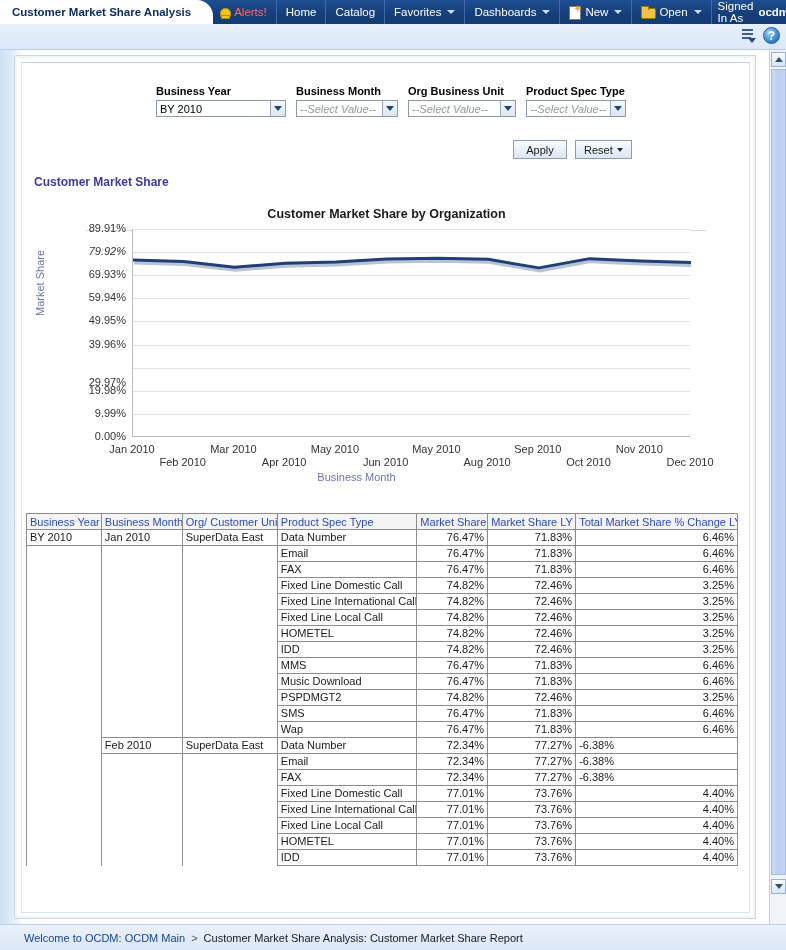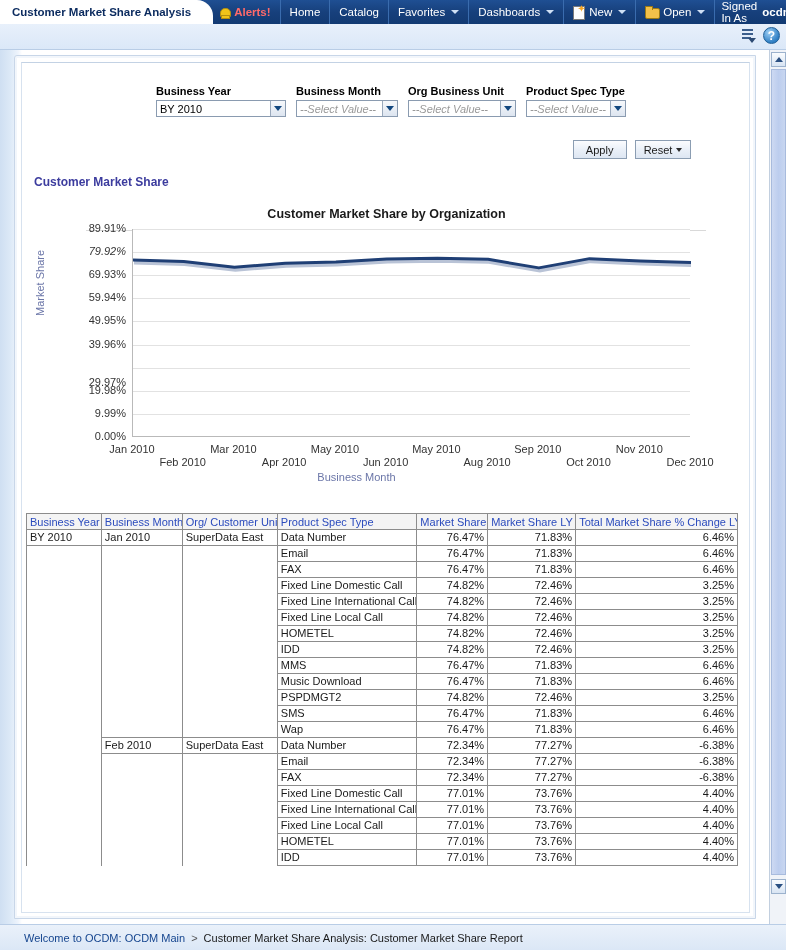--- a/index.html
+++ b/index.html
@@ -35,21 +35,21 @@
   .hdr-items { display: flex; align-items: stretch; flex: 1; }
   .hdr-item {
     display: flex; align-items: center;
     color: #ffffff;
     padding: 0 9px;
     font-size: 11.5px;
     white-space: nowrap;
     border-right: 1px solid #3a6cae;
     gap: 4px;
   }
-  .hdr-item.alerts { color: #ff6a6a; font-weight: bold; border-right: 1px solid #3a6cae; padding-left: 6px;}
+  .hdr-item.alerts { color: #ff6a6a; font-weight: normal; border-right: 1px solid #3a6cae; padding-left: 6px;}
   .hdr-item .caret {
     display: inline-block;
     width: 0; height: 0;
     border-left: 4px solid transparent;
     border-right: 4px solid transparent;
     border-top: 4px solid #cfe0f5;
     margin-left: 2px;
   }
   .hdr-user { color: #ffffff; font-size: 11.5px; display:flex; align-items:center; gap:5px; padding: 0 6px;}
   .hdr-user b { color: #ffffff; }
@@ -168,21 +168,21 @@
     content:""; width:0;height:0;
     border-left:4px solid transparent;border-right:4px solid transparent;border-top:5px solid #12477f;
   }
   .w-year { width: 130px; }
   .w-month { width: 102px; }
   .w-org { width: 108px; }
   .w-prod { width: 100px; }
 
   .btn-row {
     position: absolute; top: 55px; left: 0; width: 729px;
-    display: flex; justify-content: center; padding-left: 491px; gap: 8px;
+    display: flex; justify-content: flex-start; padding-left: 491px; gap: 8px;
   }
   .btn {
     min-width: 54px; height: 19px;
     border: 1px solid #8b9db2;
     background: linear-gradient(to bottom, #fbfcfe 0%, #eaf0f8 50%, #dde6f2 100%);
     font-size: 11px; color: #1a1a1a;
     display: flex; align-items: center; justify-content: center;
     gap: 4px; padding: 0 8px;
     cursor: pointer;
   }
@@ -259,21 +259,21 @@
     padding: 1px 3px;
     height: 16px;
     background: #ffffff;
     color: #1a1a1a;
     vertical-align: top;
     overflow: hidden;
     white-space: nowrap;
   }
   td.dim { color: #2b4bbd; }
   td.num { text-align: right; }
-  td.neg { color: #e00000; text-align: right; }
+  td.neg { color: #e00000; text-align: left; }
   .col-by { width: 74px; }
   .col-bm { width: 80px; }
   .col-ou { width: 94px; }
   .col-ps { width: 138px; }
   .col-ms { width: 70px; }
   .col-msly { width: 87px; }
   .col-chg { width: 160px; }
 
   
   .vscroll {

